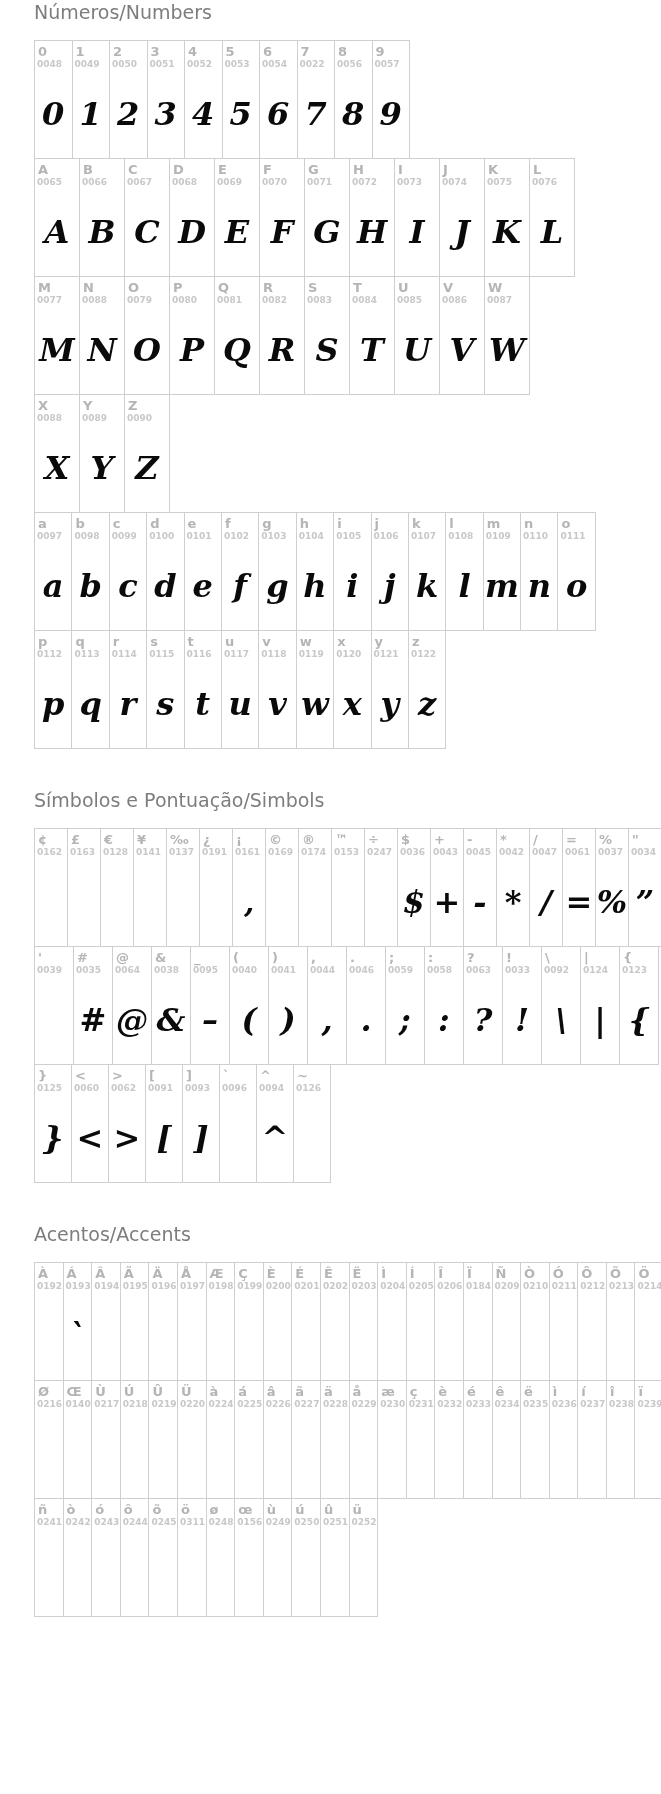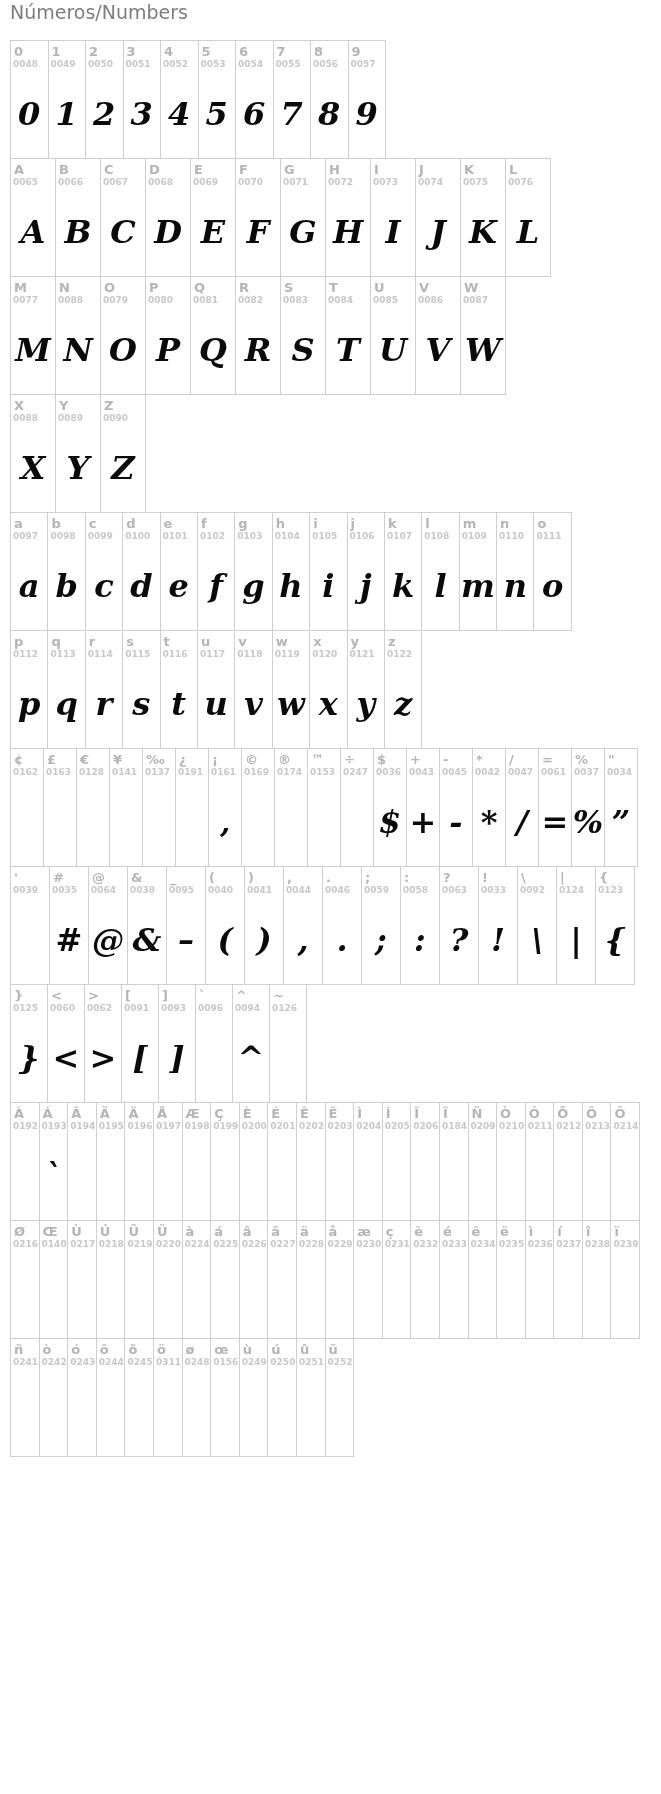--- a/index.html
+++ b/index.html
@@ -1,17 +1,17 @@
 <!DOCTYPE html>
 <html><head>
 <meta charset="utf-8">
 <style>
   html,body{margin:0;padding:0;background:#ffffff;}
   body{width:661px;font-family:"DejaVu Sans",sans-serif;}
-  .wrap{padding:2px 12px 0 10px;}
+  .wrap{padding:2px 12px 0 10px;margin-left:24px;}
   .section-title{
     font-family:"DejaVu Sans",sans-serif;
     font-size:19px;line-height:21px;color:#7d7d7d;
     margin:41px 0 18px 0;font-weight:400;
   }
   .section:first-child .section-title{margin-top:0;}
   .grid-row{display:flex;margin-top:-1px;}
   .cell{
     box-sizing:border-box;
     border:1px solid #cfcfcf;
@@ -78,21 +78,21 @@
           <div class="code">0053</div>
           <div class="glyph">5</div>
         </div>
         <div class="cell" style="width: 38.5px;">
           <div class="ch">6</div>
           <div class="code">0054</div>
           <div class="glyph">6</div>
         </div>
         <div class="cell" style="width: 38.5px;">
           <div class="ch">7</div>
-          <div class="code">0055</div>
+          <div class="code">0022</div>
           <div class="glyph">7</div>
         </div>
         <div class="cell" style="width: 38.5px;">
           <div class="ch">8</div>
           <div class="code">0056</div>
           <div class="glyph">8</div>
         </div>
         <div class="cell" style="width: 38.5px;">
           <div class="ch">9</div>
           <div class="code">0057</div>
@@ -368,20 +368,21 @@
           <div class="glyph">y</div>
         </div>
         <div class="cell" style="width: 38.4px;">
           <div class="ch">z</div>
           <div class="code">0122</div>
           <div class="glyph">z</div>
         </div>
       </div>
     </section>
     <section class="section">
+      <div class="section-title">Símbolos e Pontuação/Simbols</div>
       <div class="grid-row">
         <div class="cell" style="width: 34px;">
           <div class="ch">¢</div>
           <div class="code">0162</div>
           <div class="glyph"></div>
         </div>
         <div class="cell" style="width: 34px;">
           <div class="ch">£</div>
           <div class="code">0163</div>
           <div class="glyph"></div>
@@ -591,20 +592,21 @@
           <div class="glyph">^</div>
         </div>
         <div class="cell" style="width: 38px;">
           <div class="ch">~</div>
           <div class="code">0126</div>
           <div class="glyph"></div>
         </div>
       </div>
     </section>
     <section class="section">
+      <div class="section-title">Acentos/Accents</div>
       <div class="grid-row">
         <div class="cell" style="width: 29.6px;">
           <div class="ch">À</div>
           <div class="code">0192</div>
           <div class="glyph"></div>
         </div>
         <div class="cell" style="width: 29.6px;">
           <div class="ch">Á</div>
           <div class="code">0193</div>
           <div class="glyph">`</div>

